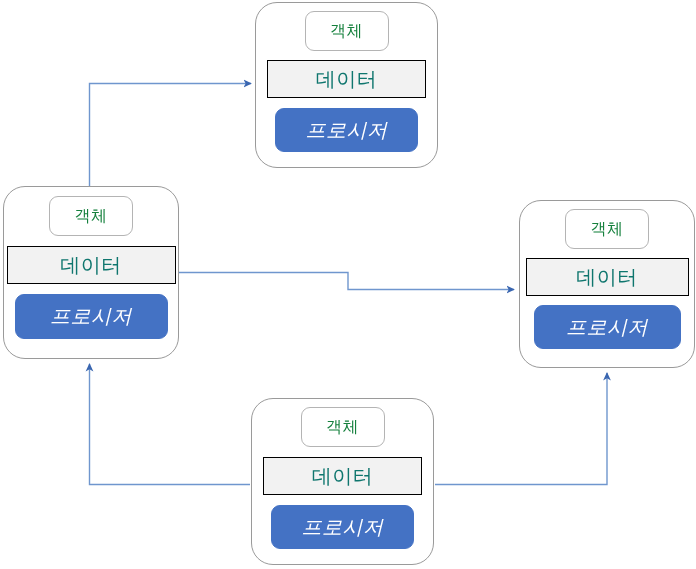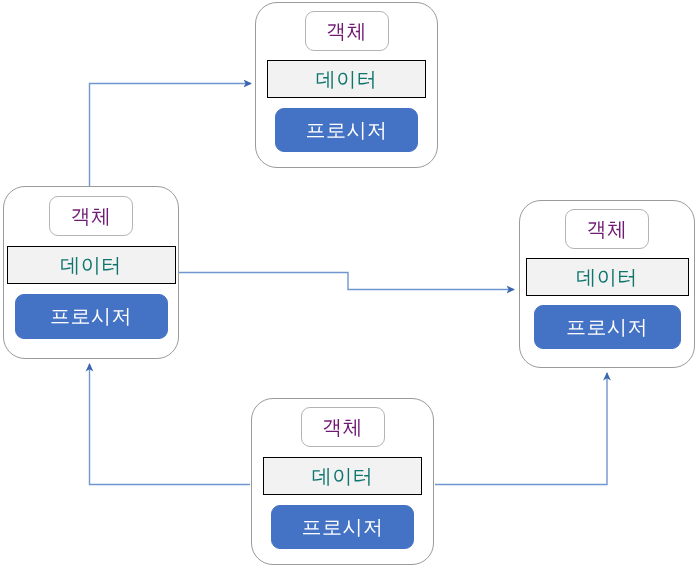--- a/index.html
+++ b/index.html
@@ -35,22 +35,22 @@
     display: flex;
     flex-direction: column;
     align-items: center;
     justify-content: flex-start;
   }
   .obj-title {
     box-sizing: border-box;
     background: #ffffff;
     border: 1px solid #b4b4b4;
     border-radius: 9px;
-    font-size: 20px;
-    color: #701a75;
+    font-size: 16px;
+    color: #15803d;
     display: flex;
     align-items: center;
     justify-content: center;
     letter-spacing: 0.5px;
   }
   .obj-data {
     box-sizing: border-box;
     background: #f2f2f2;
     border: 1px solid #000000;
     font-size: 20px;
@@ -64,20 +64,21 @@
     box-sizing: border-box;
     background: #4472c4;
     border: 1px solid #4472c4;
     border-radius: 9px;
     font-size: 20px;
     color: #ffffff;
     display: flex;
     align-items: center;
     justify-content: center;
     letter-spacing: 0.5px;
+    font-style: italic;
   }
 
   
   #obj-top      { left: 255px; top: 2px;   width: 183px; height: 166px; }
   #obj-top      .obj-title { width: 84px;  height: 40px; margin-top: 8px; }
   #obj-top      .obj-data  { width: 159px; height: 38px; margin-top: 9px; }
   #obj-top      .obj-proc  { width: 143px; height: 44px; margin-top: 10px; }
 
   
   #obj-left     { left: 3px;   top: 186px; width: 176px; height: 173px; }

